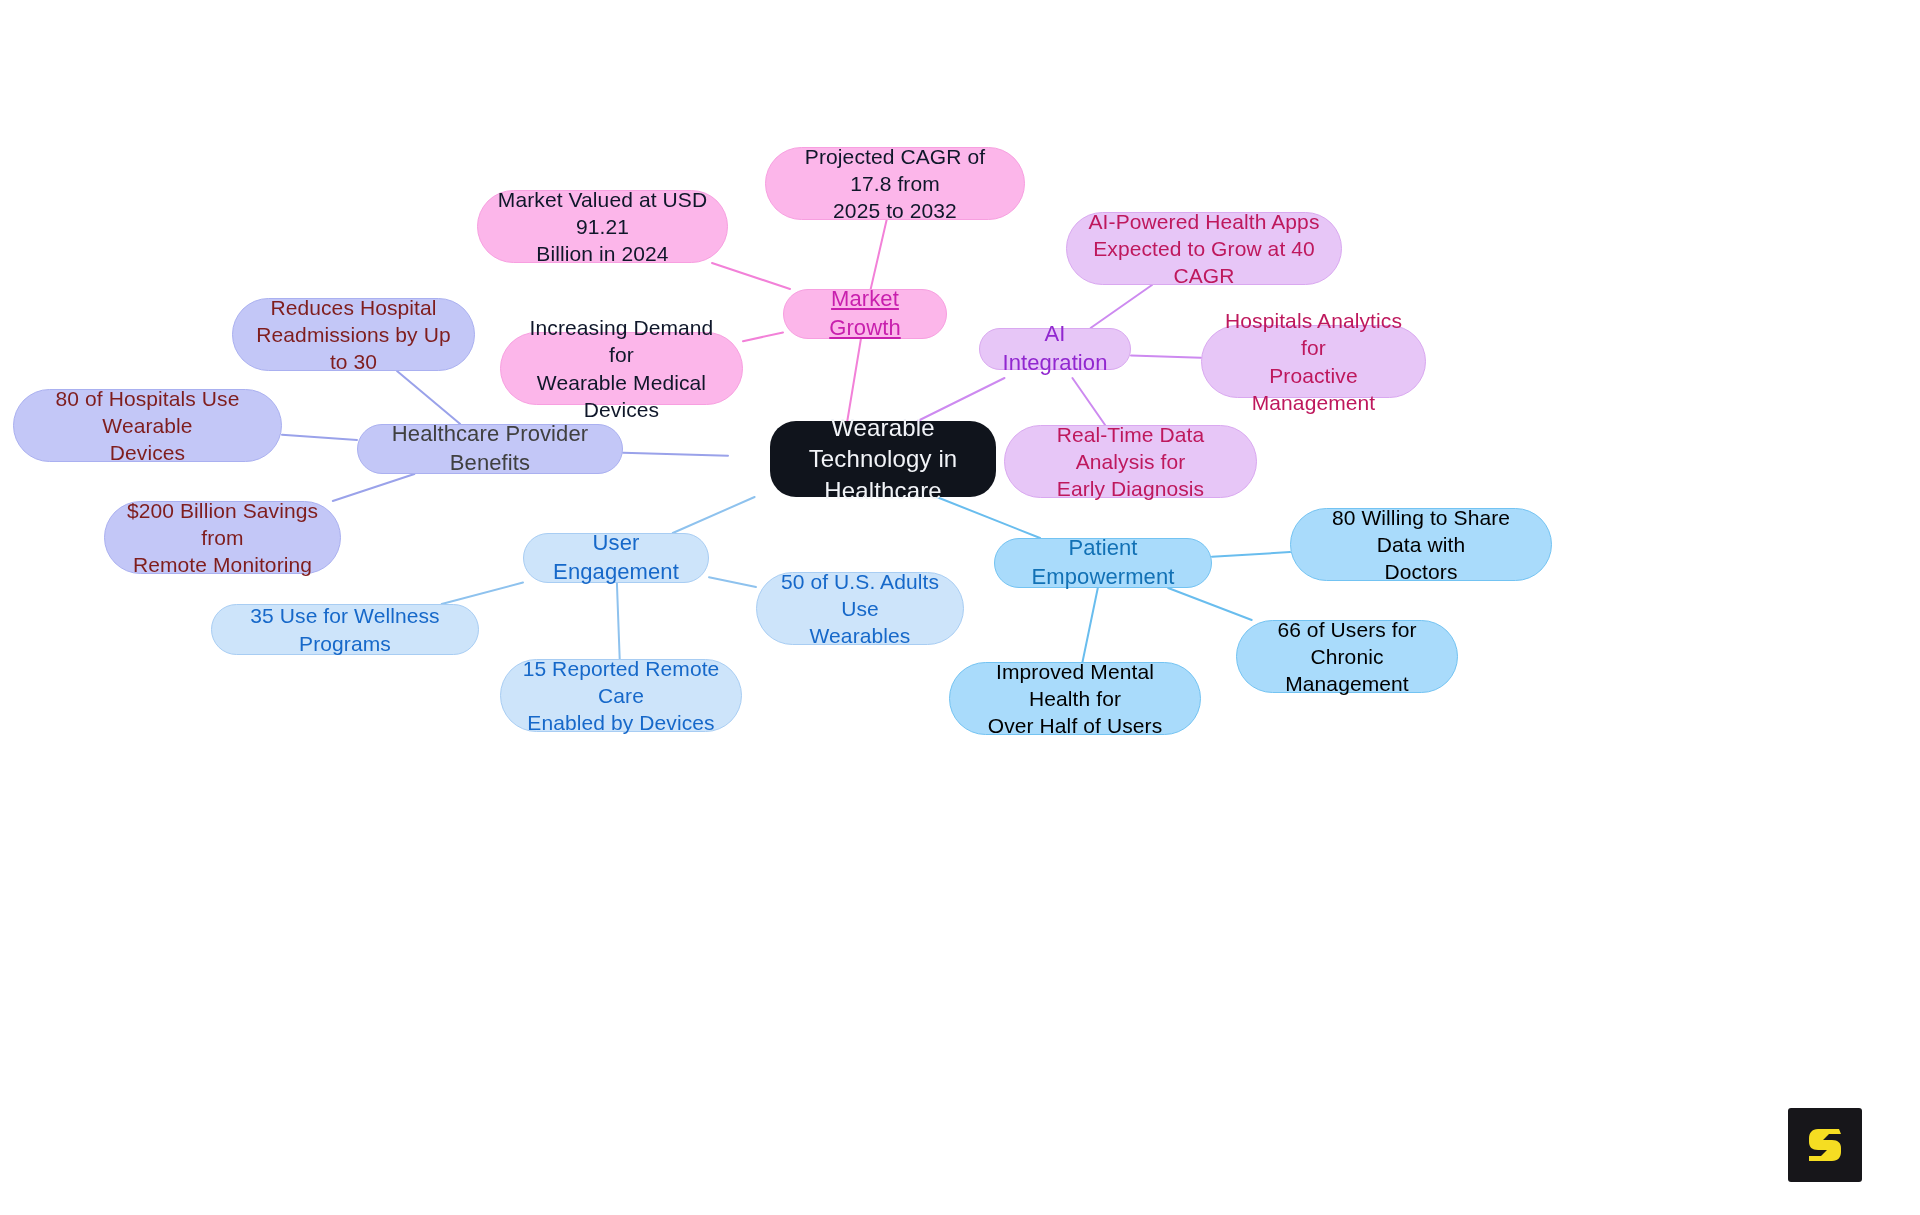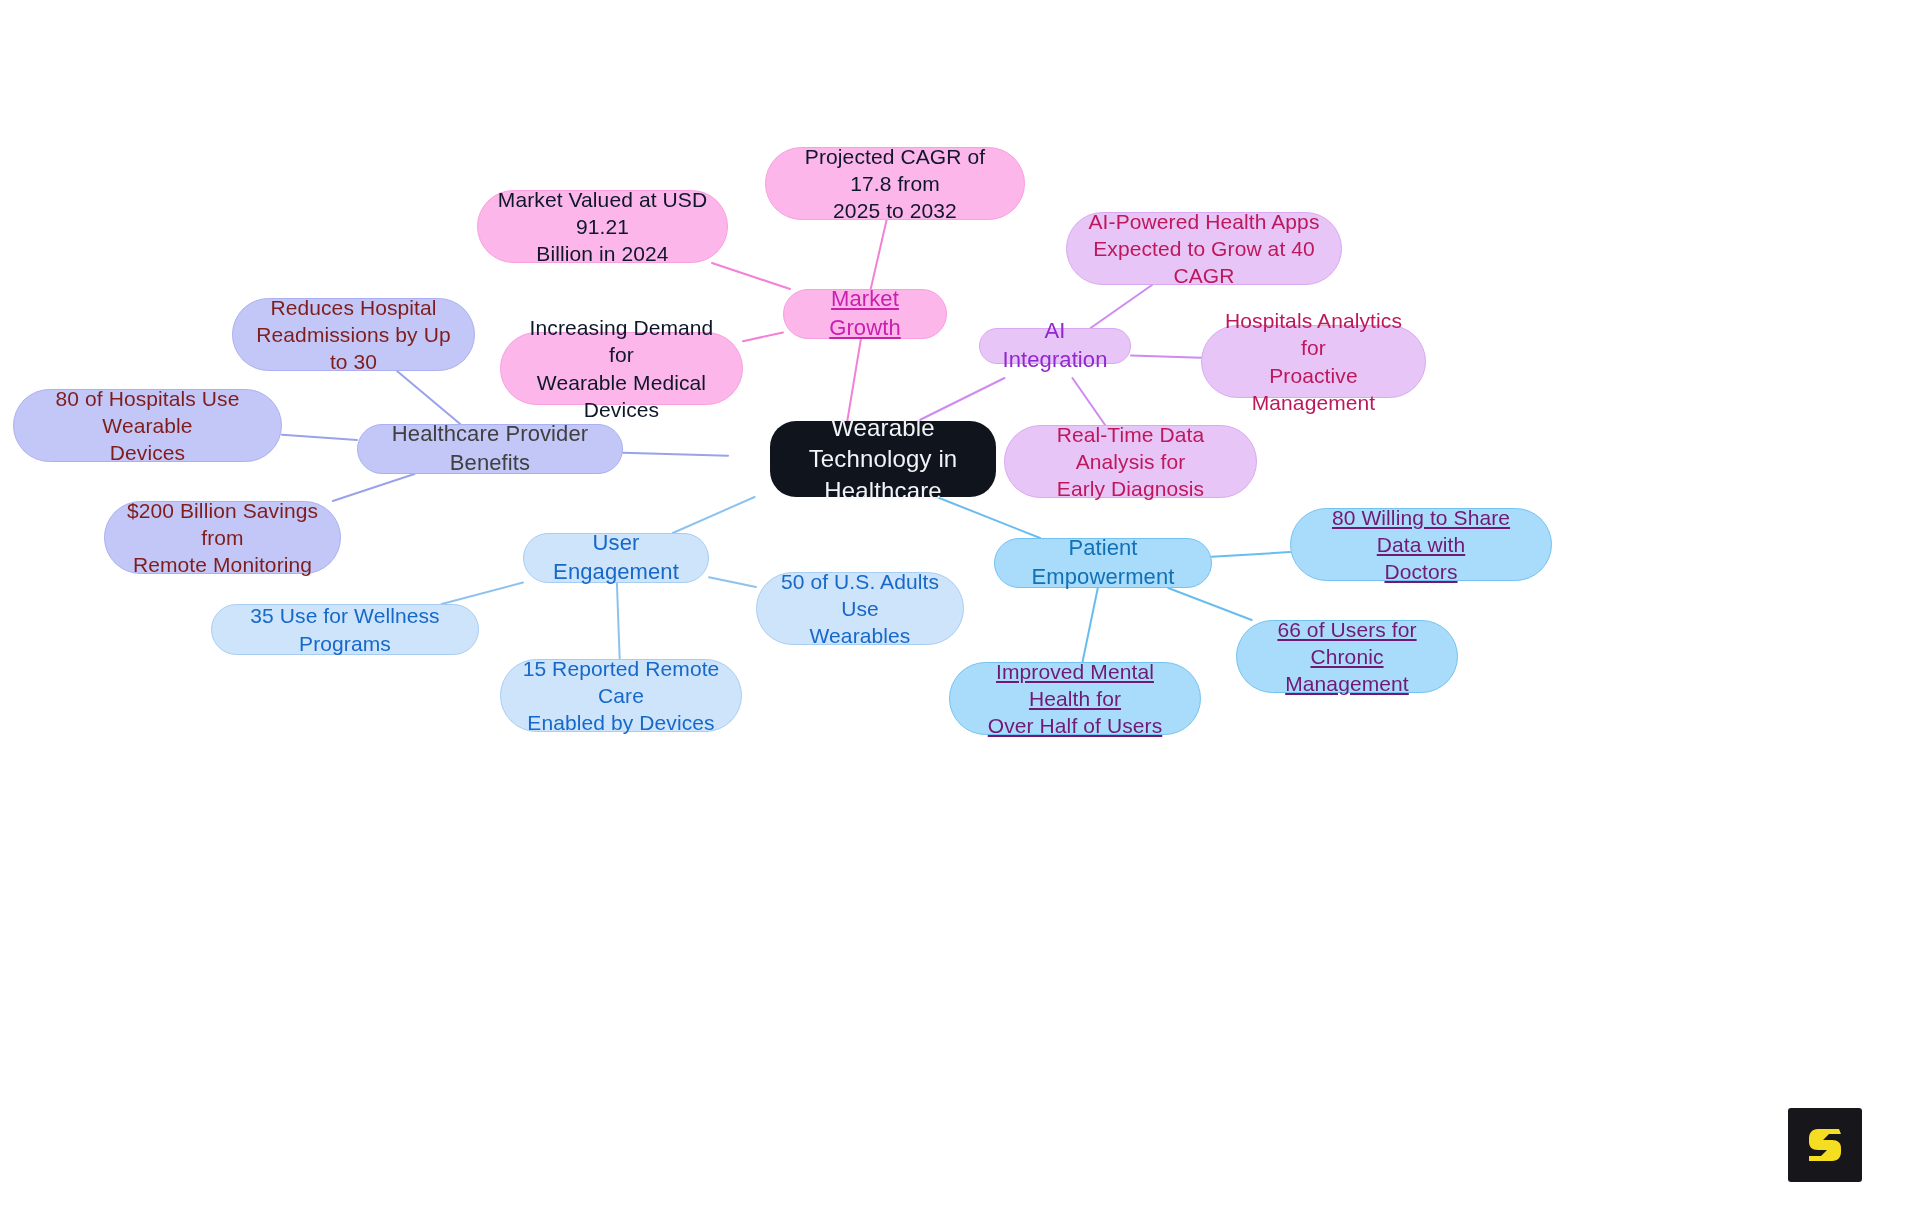--- a/index.html
+++ b/index.html
@@ -59,21 +59,21 @@
   
   .pal-pink      { background:#fcb6ea; border-color:#f79fe0; color:#c81fad; }
   .pal-pink-leaf { background:#fcb6ea; border-color:#f79fe0; color:#0f172a; }
   .pal-violet      { background:#e7c6f7; border-color:#d9a8f0; color:#9127cf; }
   .pal-violet-leaf { background:#e7c6f7; border-color:#d9a8f0; color:#be185d; }
   .pal-peri      { background:#c3c7f7; border-color:#aab0f0; color:#404040; }
   .pal-peri-leaf { background:#c3c7f7; border-color:#aab0f0; color:#7f1d1d; }
   .pal-lblue      { background:#cde4fa; border-color:#a8cdf3; color:#1668c9; }
   .pal-lblue-leaf { background:#cde4fa; border-color:#a8cdf3; color:#1668c9; }
   .pal-sky      { background:#a9dbfb; border-color:#73c3f2; color:#1271b5; }
-  .pal-sky-leaf { background:#a9dbfb; border-color:#73c3f2; color:#701a75;text-decoration:underline; }
+  .pal-sky-leaf { background:#a9dbfb; border-color:#73c3f2; color:#000000; }
 
   #brand-logo {
     position: absolute;
     width: 74px;
     height: 74px;
     background: #17161a;
     border-radius: 3px;
     display: flex;
     align-items: center;
     justify-content: center;
@@ -110,21 +110,21 @@
   <div id="nodes">
       <div class="node node-root" style="left: 728px; top: 421px; width: 226px; height: 76px; margin-left: 42px;">Wearable Technology in
 Healthcare</div>
       <div class="node node-branch pal-pink" style="left: 783px; top: 289px; width: 164px; height: 50px; text-decoration: underline;">Market Growth</div>
       <div class="node node-leaf pal-pink-leaf" style="left: 477px; top: 190px; width: 251px; height: 73px;">Market Valued at USD 91.21
 Billion in 2024</div>
       <div class="node node-leaf pal-pink-leaf" style="left: 765px; top: 147px; width: 260px; height: 73px;">Projected CAGR of 17.8 from
 2025 to 2032</div>
       <div class="node node-leaf pal-pink-leaf" style="left: 500px; top: 332px; width: 243px; height: 73px;">Increasing Demand for
 Wearable Medical Devices</div>
-      <div class="node node-branch pal-violet" style="left: 979px; top: 328px; width: 152px; height: 36px;">AI Integration</div>
+      <div class="node node-branch pal-violet" style="left: 979px; top: 328px; width: 152px; height: 42px;">AI Integration</div>
       <div class="node node-leaf pal-violet-leaf" style="left: 1066px; top: 212px; width: 276px; height: 73px;">AI-Powered Health Apps
 Expected to Grow at 40 CAGR</div>
       <div class="node node-leaf pal-violet-leaf" style="left: 1201px; top: 325px; width: 225px; height: 73px;">Hospitals Analytics for
 Proactive Management</div>
       <div class="node node-leaf pal-violet-leaf" style="left: 1004px; top: 425px; width: 253px; height: 73px;">Real-Time Data Analysis for
 Early Diagnosis</div>
       <div class="node node-branch pal-peri" style="left: 357px; top: 424px; width: 266px; height: 50px;">Healthcare Provider Benefits</div>
       <div class="node node-leaf pal-peri-leaf" style="left: 232px; top: 298px; width: 243px; height: 73px;">Reduces Hospital
 Readmissions by Up to 30</div>
       <div class="node node-leaf pal-peri-leaf" style="left: 13px; top: 389px; width: 269px; height: 73px;">80 of Hospitals Use Wearable

